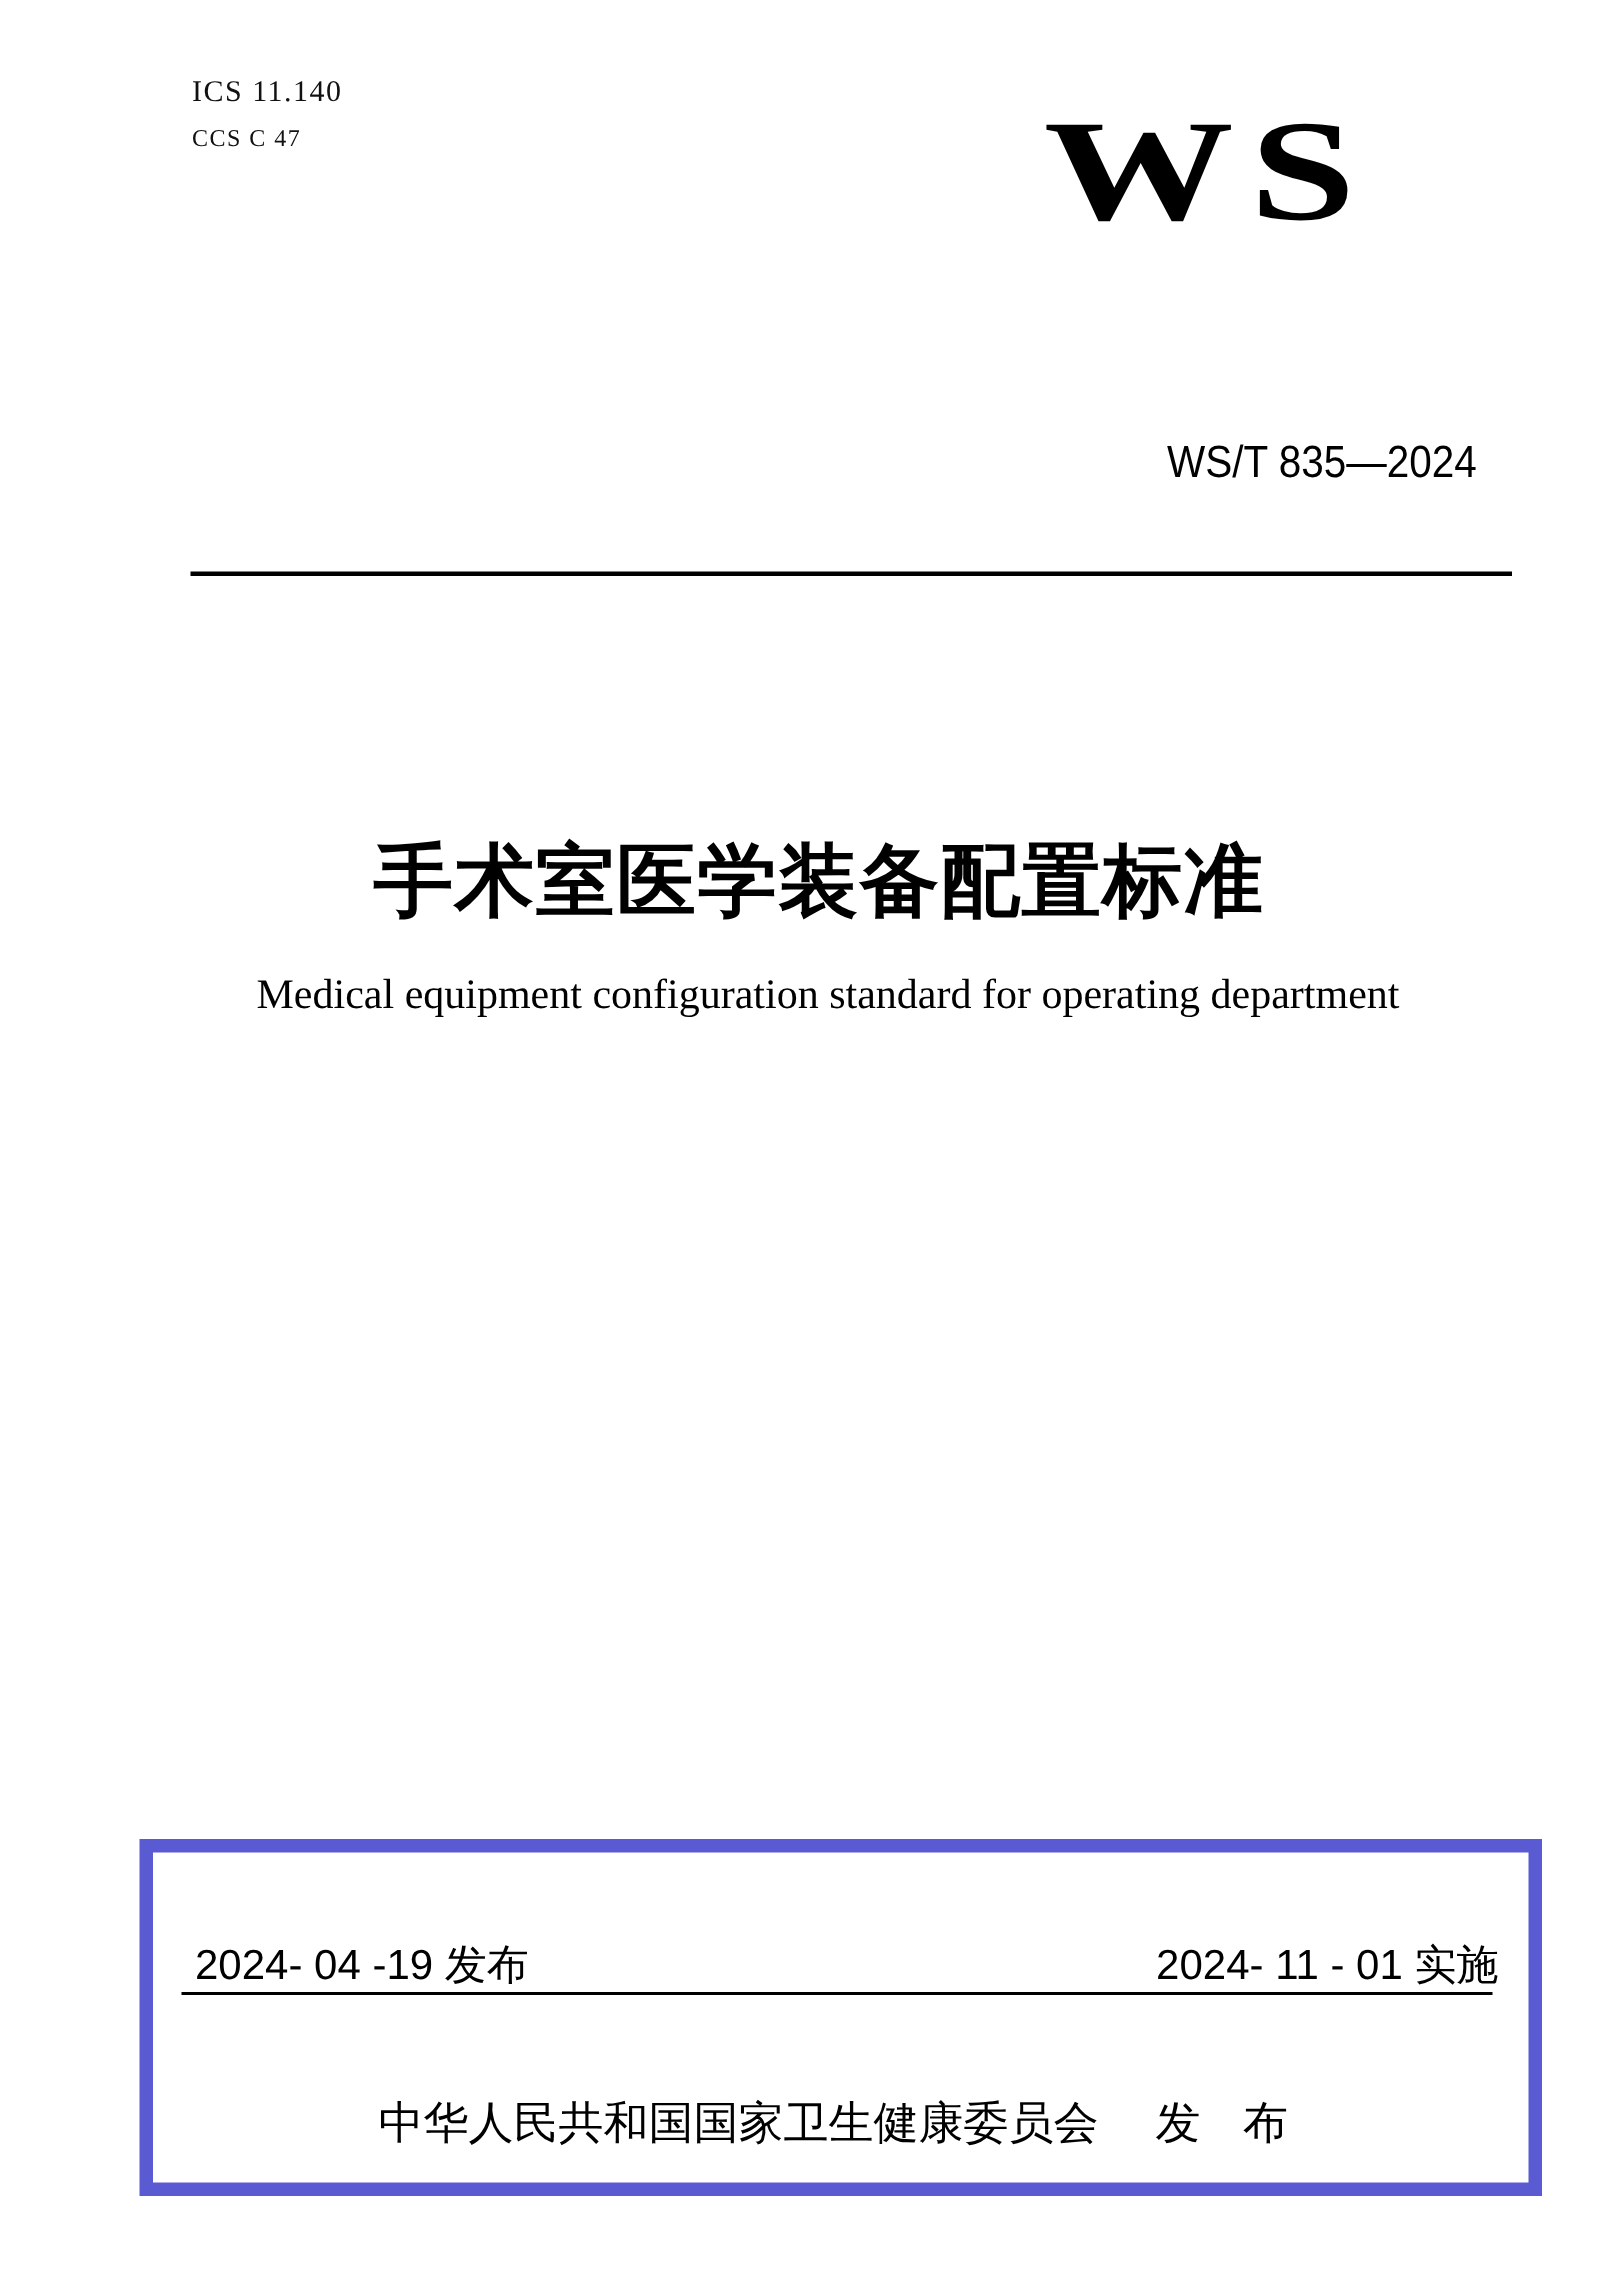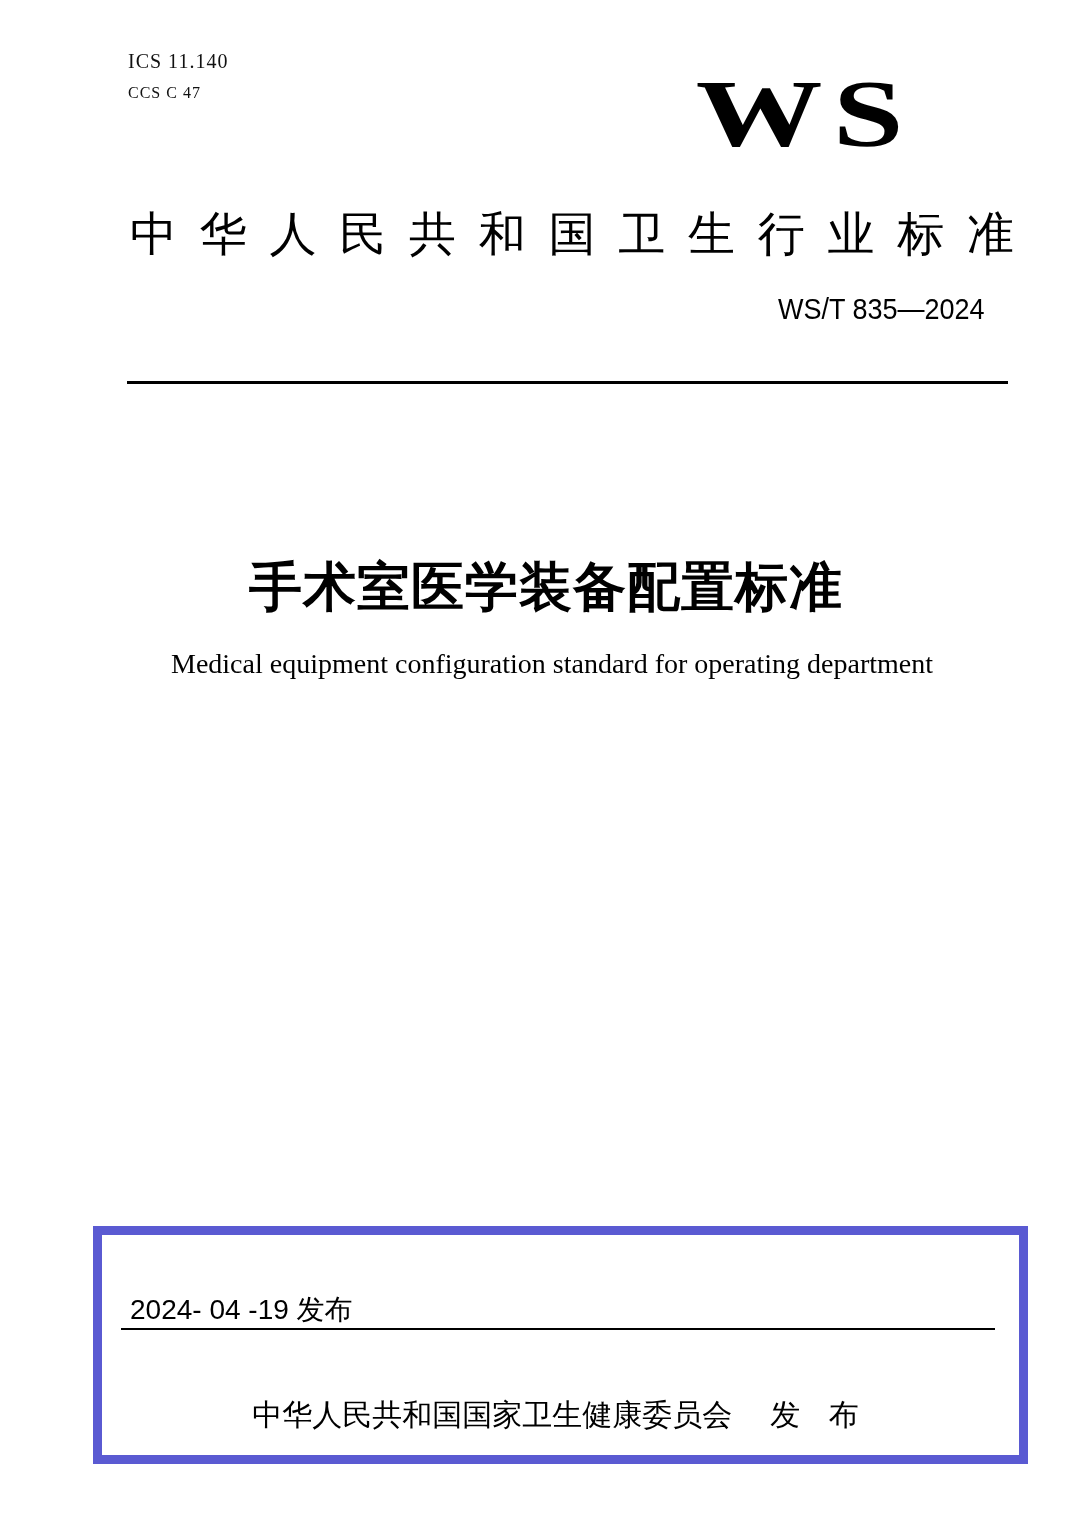--- a/index.html
+++ b/index.html
@@ -175,33 +175,33 @@
 </head>
 <body>
 
 <div class="page">
 
   <div class="ics-line">ICS 11.140</div>
   <div class="ccs-line">CCS C 47</div>
 
   <div class="ws-logo">WS</div>
 
-  <div class="standard-type">中华人民共和国卫生行业标准</div>
 
   <div class="standard-number">WS/T 835—2024</div>
 
   <div class="header-rule"></div>
 
   <div class="doc-title-zh">手术室医学装备配置标准</div>
 
   <div class="doc-title-en">Medical equipment configuration standard for operating department</div>
 
   <div class="pub-box">
     <div class="date-row">
       <span>2024- 04 -19 发布</span>
+      <span>2024- 11 - 01 实施</span>
     </div>
     <div class="date-underline"></div>
     <div class="publisher-row">
       <span>中华人民共和国国家卫生健康委员会</span><span class="gap"></span><span class="publish-action">发 布</span>
     </div>
   </div>
 
 </div>
 
 </body></html>

